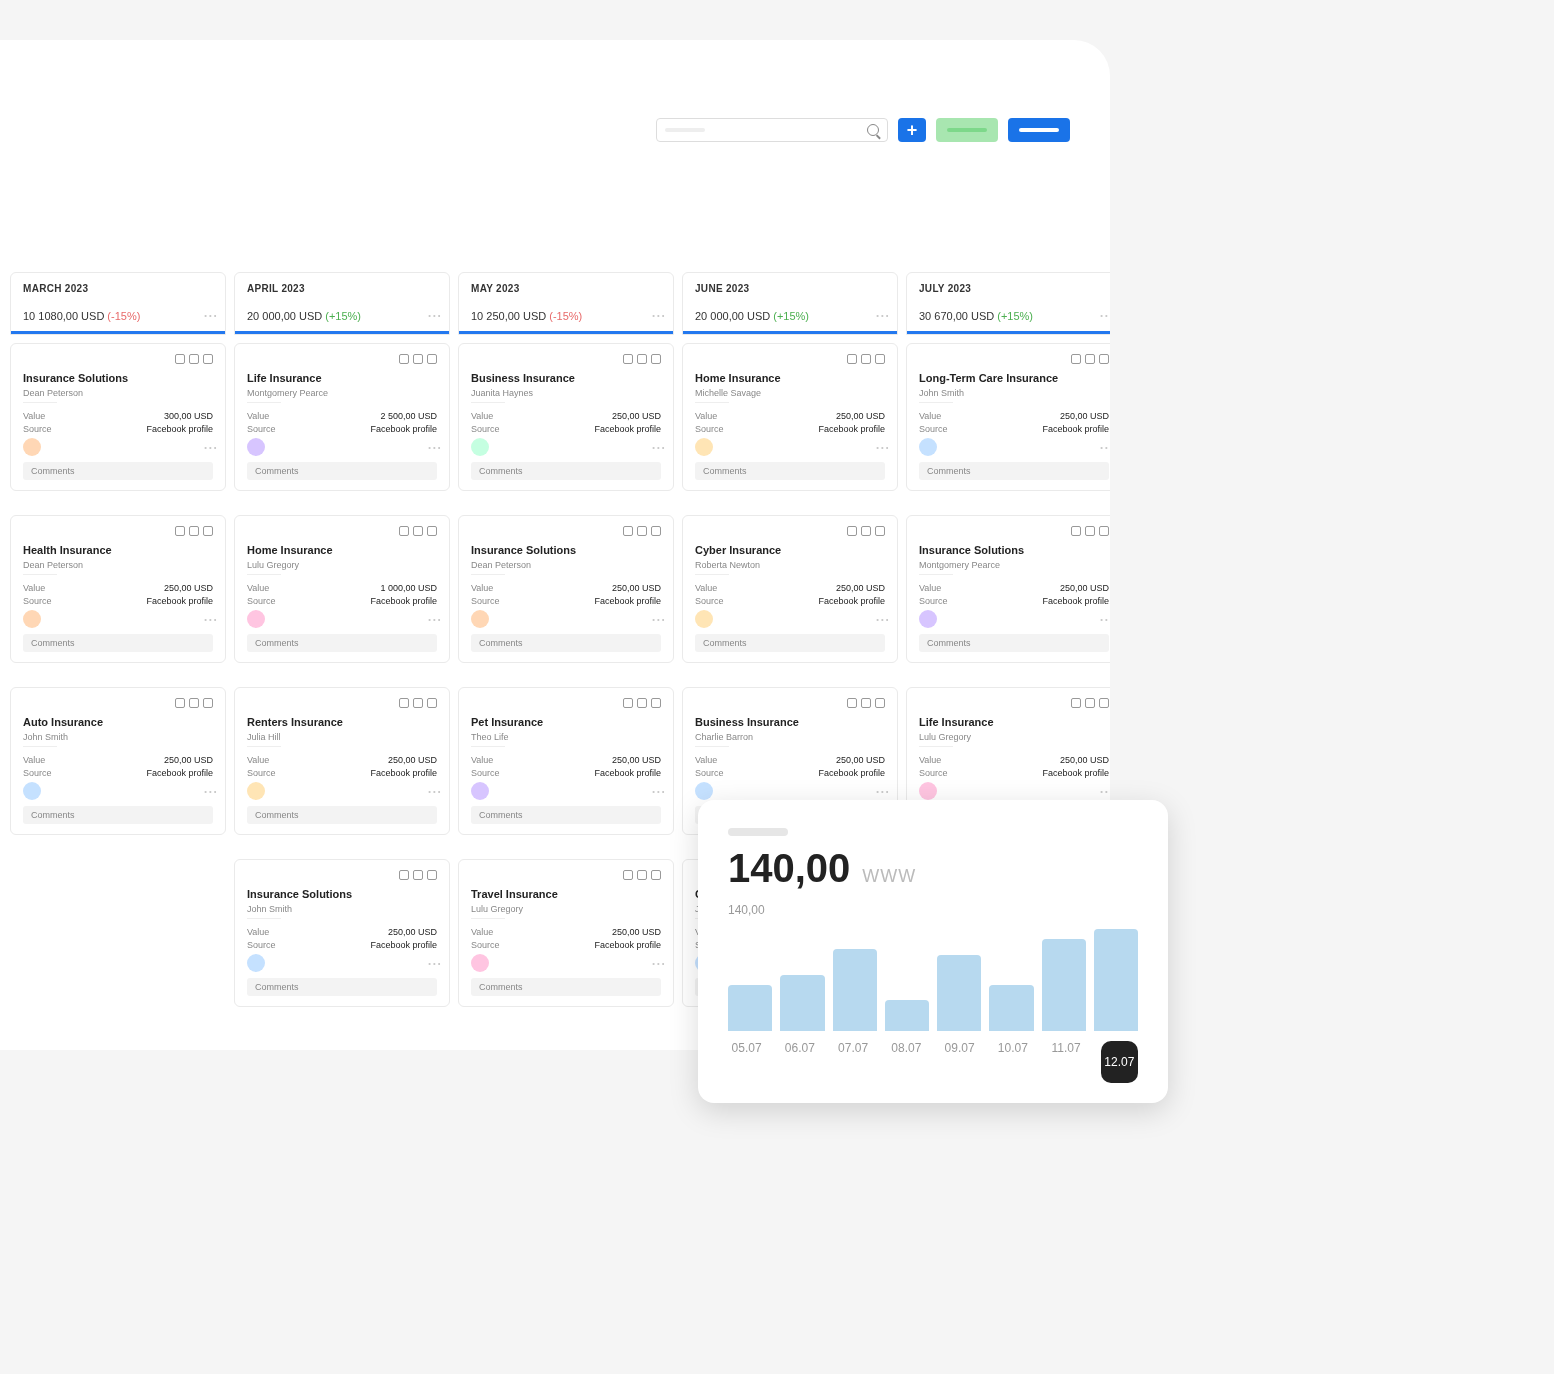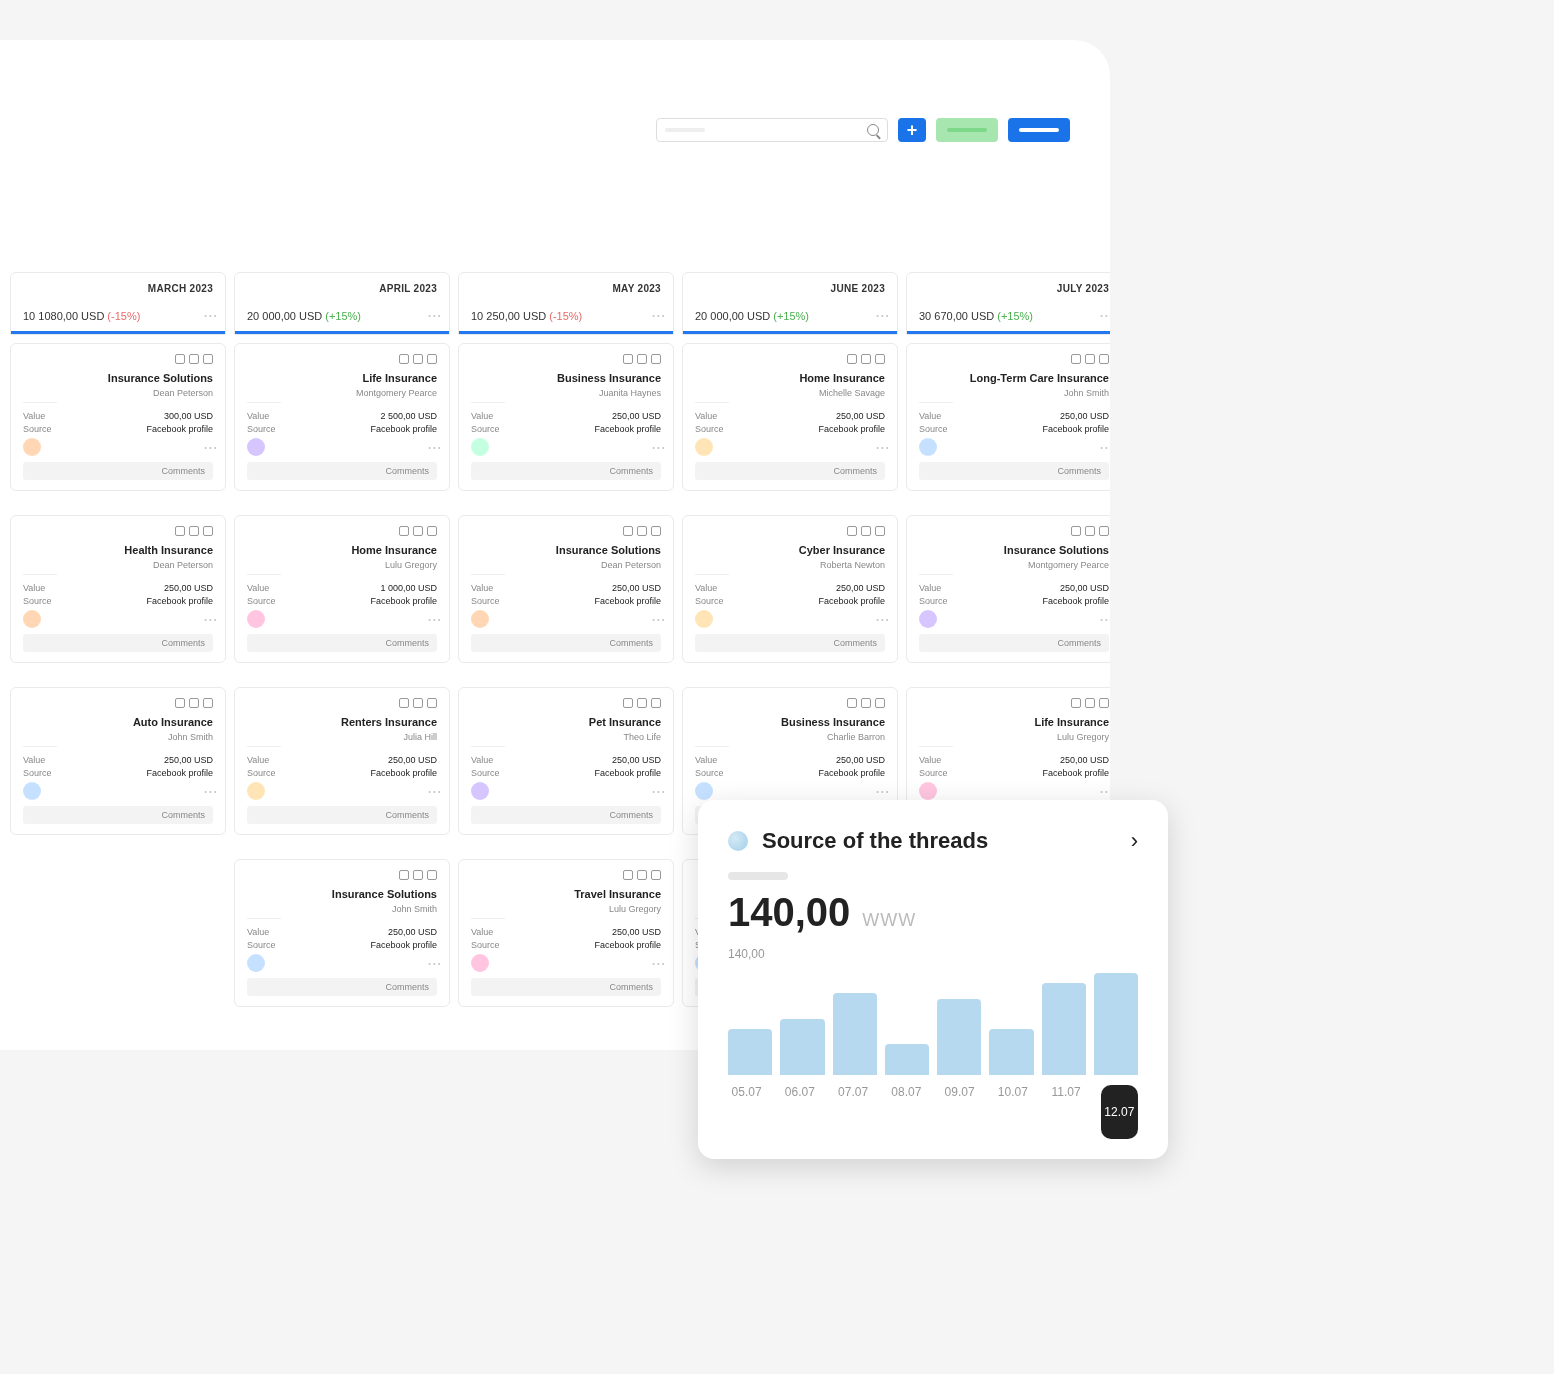--- a/index.html
+++ b/index.html
@@ -12,21 +12,21 @@
 .search-icon::after { content: ''; position: absolute; width: 5px; height: 1.5px; background: #888; transform: rotate(45deg); bottom: -2px; right: -3px; }
 .btn { height: 24px; border-radius: 4px; display: flex; align-items: center; justify-content: center; cursor: pointer; }
 .btn-plus { width: 28px; background: #1a73e8; color: #fff; font-size: 18px; font-weight: bold; }
 .btn-green { width: 62px; background: #a8e6b0; }
 .btn-green::before { content: ''; width: 40px; height: 4px; background: #7dd88a; border-radius: 2px; }
 .btn-blue { width: 62px; background: #1a73e8; }
 .btn-blue::before { content: ''; width: 40px; height: 4px; background: #fff; border-radius: 2px; }
 .tab-area { position: absolute; top: 155px; left: 10px; right: 40px; height: 64px; background: #f7f9fb; border-radius: 6px; display: flex; align-items: center; padding: 0 28px; }
 .tab-label { font-size: 12px; color: #555; }
 .board { position: absolute; top: 232px; left: 10px; right: 0; display: flex; gap: 8px; }
-.col { width: 216px; flex-shrink: 0; text-align: right; }
+.col { width: 216px; flex-shrink: 0; }
 .col-head { background: #fff; border: 1px solid #eaeaea; border-radius: 6px 6px 0 0; padding: 10px 12px 0; position: relative; overflow: hidden; margin-bottom: 8px; }
 .col-month { font-size: 10px; font-weight: 700; color: #333; letter-spacing: 0.3px; }
 .col-row2 { display: flex; justify-content: space-between; align-items: center; margin-top: 12px; padding-bottom: 10px; }
 .col-amt { font-size: 11px; color: #333; }
 .col-pct { font-size: 11px; margin-left: 3px; }
 .pct-neg { color: #e86a6a; }
 .pct-pos { color: #4caf50; }
 .dots { color: #bbb; font-size: 14px; letter-spacing: -1px; line-height: 0.4; writing-mode: vertical-lr; cursor: pointer; }
 .col-bar { position: absolute; bottom: 0; left: 0; right: 0; height: 3px; background: #2378ef; }
 .card { background: #fff; border: 1px solid #eaeaea; border-radius: 6px; padding: 10px 12px; margin-bottom: 24px; }
@@ -50,21 +50,21 @@
 .ov-chev { font-size: 22px; color: #222; cursor: pointer; }
 .ov-skel { width: 60px; height: 8px; background: #e6e6e6; border-radius: 4px; margin-bottom: 10px; }
 .ov-val { display: flex; align-items: baseline; gap: 12px; margin-bottom: 12px; }
 .ov-num { font-size: 40px; font-weight: 700; color: #222; }
 .ov-unit { font-size: 18px; color: #bbb; letter-spacing: 1px; }
 .ov-yline { font-size: 12px; color: #999; margin-bottom: 4px; }
 .chart-box { display: flex; align-items: flex-end; gap: 8px; height: 110px; padding-top: 8px; }
 .bar { flex: 1; background: #b7d9ef; border-radius: 4px 4px 0 0; }
 .xaxis { display: flex; gap: 16px; margin-top: 10px; }
 .xt { flex: 1; text-align: center; font-size: 12px; color: #999; }
-.xt-pill { background: #222; color: #fff; border-radius: 10px; padding: 20px 0; }
+.xt-pill { background: #222; color: #fff; border-radius: 10px; padding: 14px 0; }
 </style>
 </head>
 <body>
 
 <div class="app-window">
 
   <div class="topbar">
     <div class="search-box">
       <span class="search-line"></span>
       <span class="search-icon"></span>
@@ -537,27 +537,20 @@
         <span class="avatar" style="background:#ffc5e1"></span>
         <span class="dots">⋮</span>
       </div>
       <div class="cmts">Comments</div>
     </div>
       </div>
     </div>
 </div>
 
 <div class="overlay-card">
-  <div class="ov-head">
-    <div class="ov-head-l">
-      <span class="ov-circle"></span>
-      <span class="ov-title">Source of the threads</span>
-    </div>
-    <span class="ov-chev">›</span>
-  </div>
   <div class="ov-skel"></div>
   <div class="ov-val">
     <span class="ov-num">140,00</span>
     <span class="ov-unit">WWW</span>
   </div>
   <div class="ov-yline">140,00</div>
   <div class="chart-box" id="chart-bars">
       <div class="bar" style="height: 45%;"></div>
       <div class="bar" style="height: 55%;"></div>
       <div class="bar" style="height: 80%;"></div>

